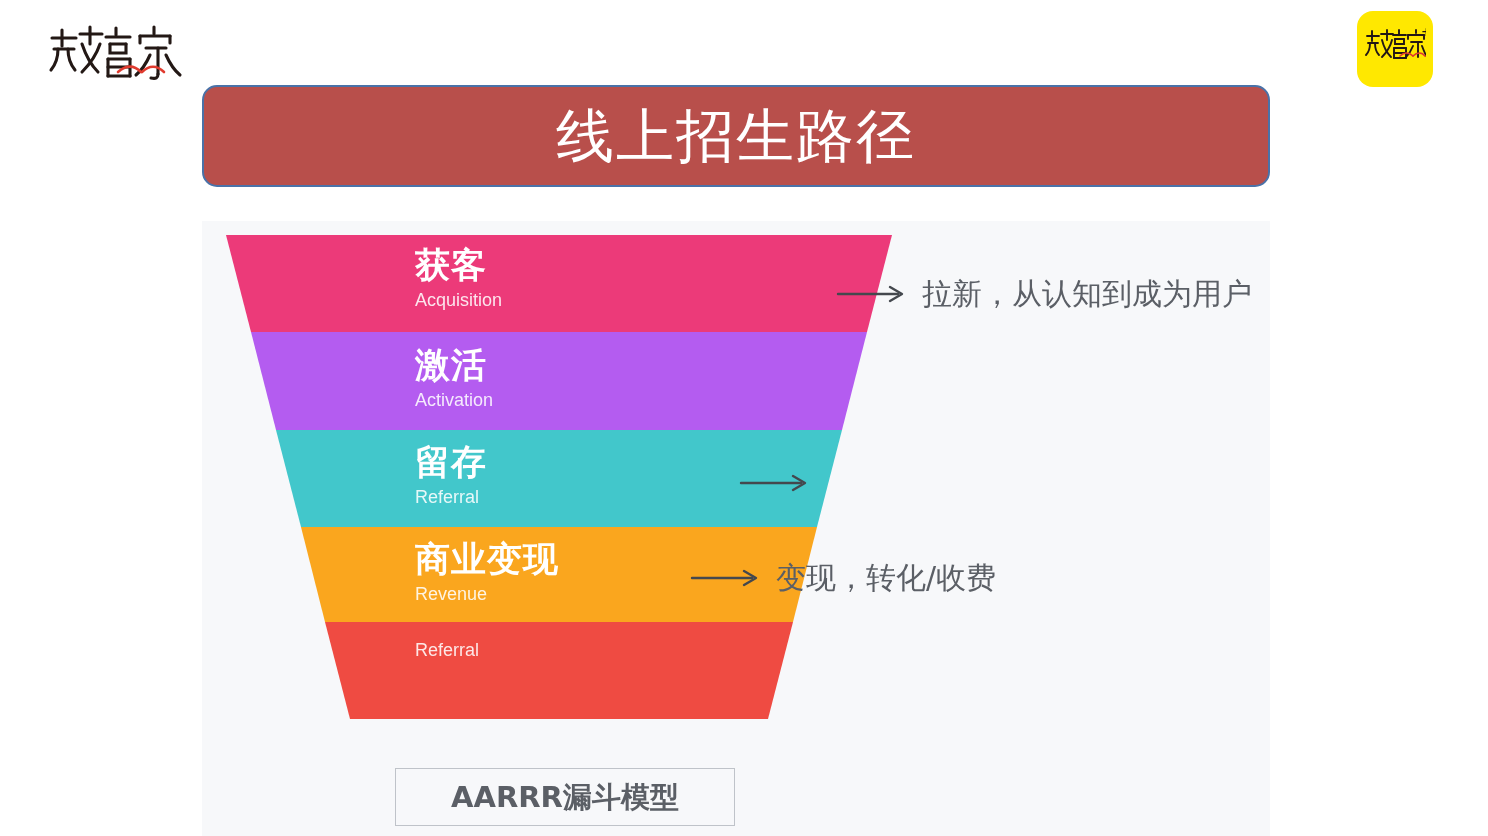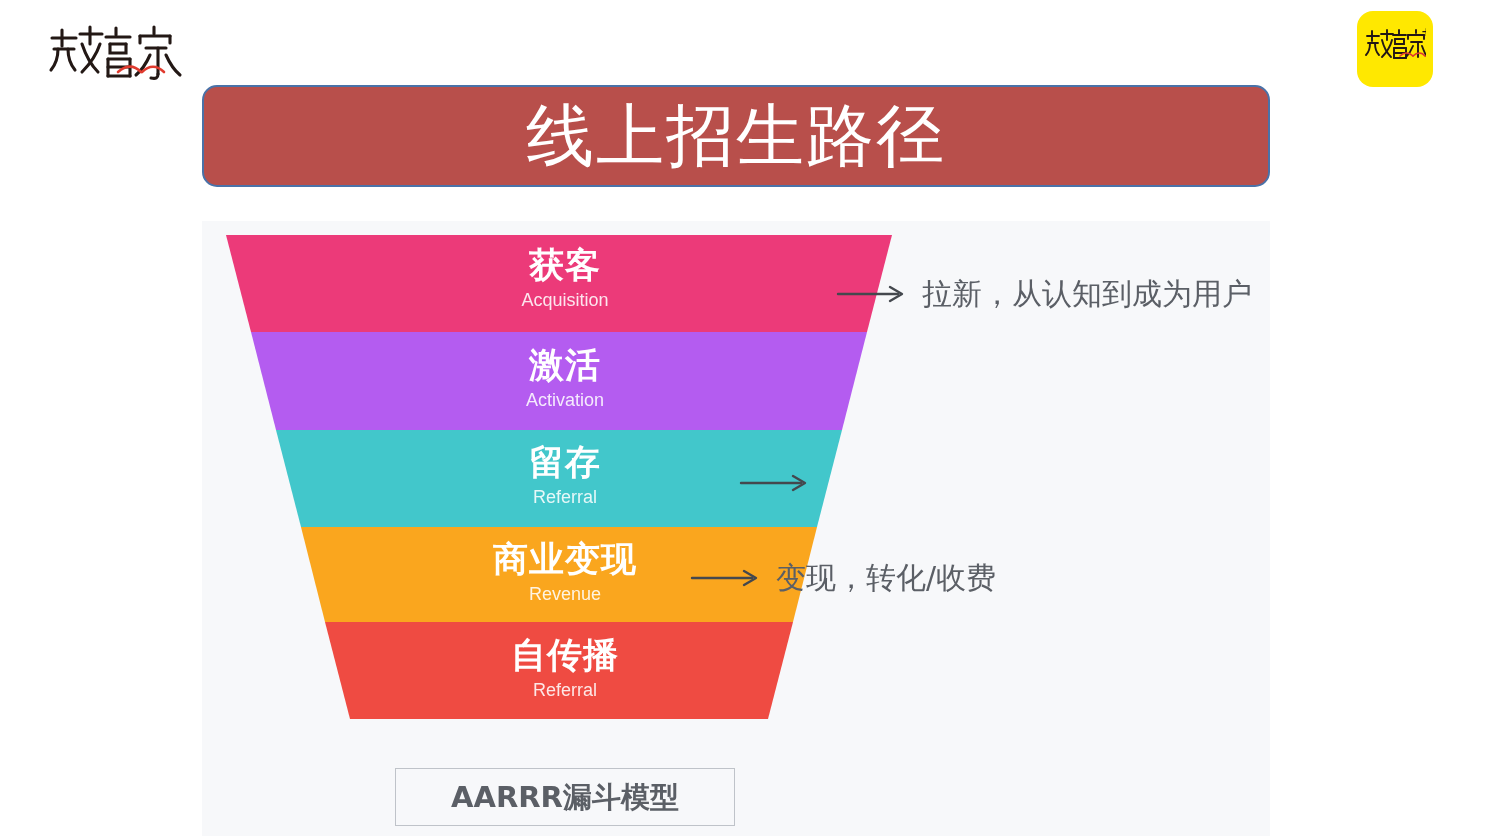--- a/index.html
+++ b/index.html
@@ -52,21 +52,21 @@
     box-sizing: border-box;
     background: #B84F4B;
     border: 2px solid #4A72A8;
     border-radius: 15px;
     display: flex;
     align-items: center;
     justify-content: center;
   }
   #title-text {
     color: #ffffff;
-    font-size: 68px;
+    font-size: 58px;
     letter-spacing: 2px;
     line-height: 1;
     font-family: "DejaVu Sans", "Liberation Sans", sans-serif;
     font-weight: 400;
   }
 
   
   #funnel-panel {
     position: absolute;
     left: 202px;
@@ -78,21 +78,20 @@
 
   #funnel-graphic {
     position: absolute;
     left: 0;
     top: 0;
   }
 
   .band-label-group {
     position: absolute;
     width: 300px;
-    text-align: center;
     pointer-events: none;
   }
   .band-cn {
     color: #ffffff;
     font-weight: bold;
     font-size: 35px;
     line-height: 40px;
     letter-spacing: 1px;
     font-family: "DejaVu Sans", "Liberation Sans", sans-serif;
   }
@@ -257,21 +256,20 @@
   </div>
   <div class="band-label-group" style="left:213px; top:221px;">
     <div class="band-cn">留存</div>
     <div class="band-en">Referral</div>
   </div>
   <div class="band-label-group" style="left:213px; top:318px;">
     <div class="band-cn">商业变现</div>
     <div class="band-en">Revenue</div>
   </div>
   <div class="band-label-group" style="left:213px; top:414px;">
-    <div class="band-cn">自传播</div>
     <div class="band-en">Referral</div>
   </div>
 
   <div class="annotation" style="left:634px; top:56px;">
     <svg class="arrow" width="72" height="22" viewBox="0 0 72 22">
       <path d="M2 11 H62" stroke="#44484E" stroke-width="2.4" fill="none" stroke-linecap="round"></path>
       <path d="M54 4 L66 11 L54 18" stroke="#44484E" stroke-width="2.4" fill="none" stroke-linecap="round" stroke-linejoin="round"></path>
     </svg>
     <span class="note">拉新，从认知到成为用户</span>
   </div>

